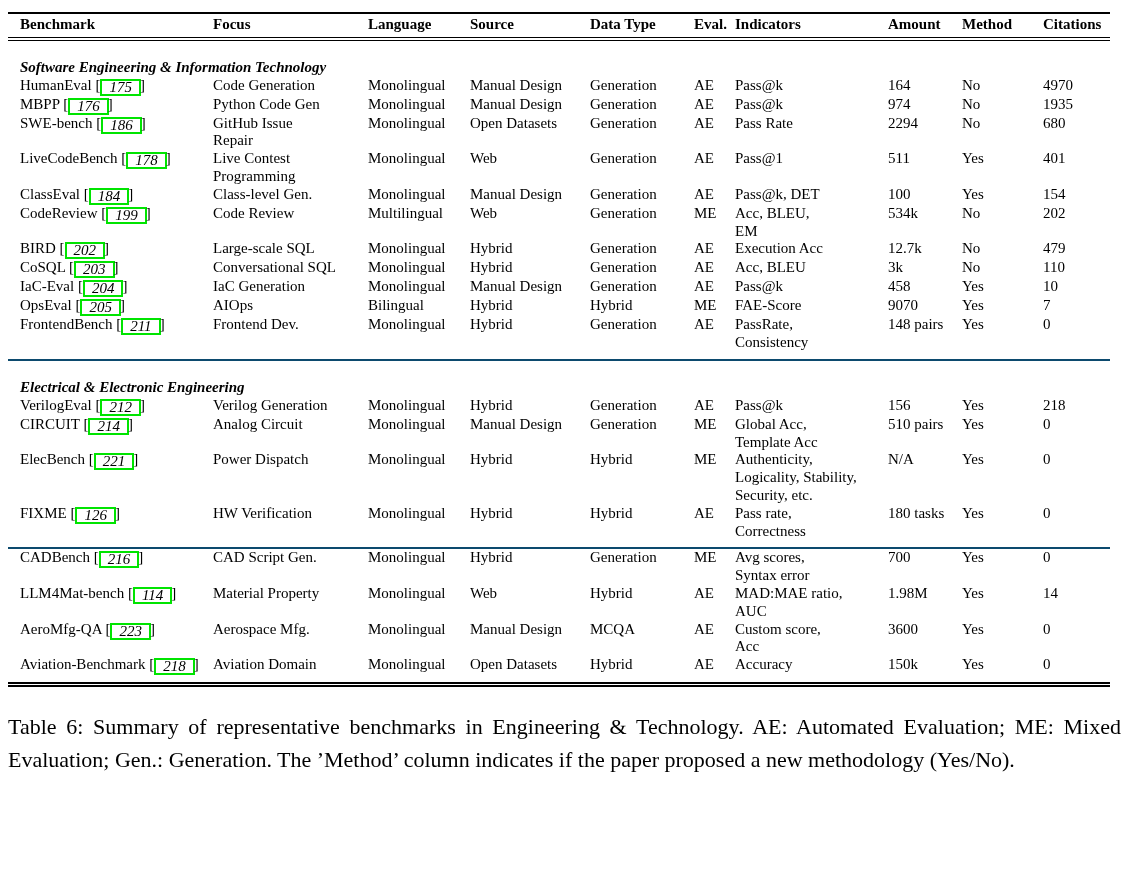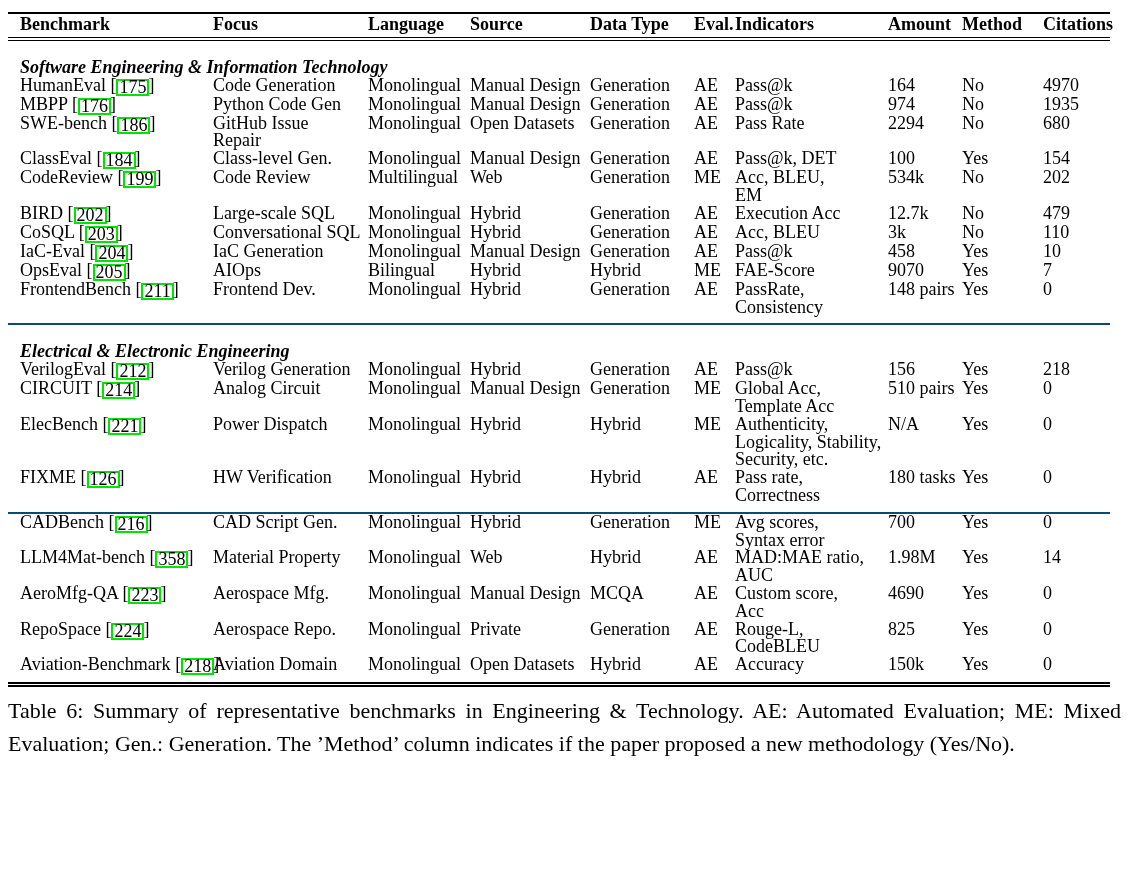--- a/index.html
+++ b/index.html
@@ -14,21 +14,21 @@
   }
   .page {
     padding: 12px 9px 0 8px;
   }
   table.bench {
     border-collapse: collapse;
     table-layout: fixed;
     width: 1102px;
     border-top: 2px solid #000;
     border-bottom: 5px double #000;
-    font-size: 18px;
+    font-size: 15px;
     line-height: 17.8px;
   }
   col.c0 { width: 205px; }
   col.c1 { width: 155px; }
   col.c2 { width: 102px; }
   col.c3 { width: 120px; }
   col.c4 { width: 104px; }
   col.c5 { width: 41px;  }
   col.c6 { width: 153px; }
   col.c7 { width: 74px;  }
@@ -52,26 +52,27 @@
   tbody tr:last-child td { padding-bottom: 7px; }
   td.section-title {
     font-weight: bold;
     font-style: italic;
     padding-top: 18px;
   }
   .cbox {
     display: inline-block;
     border: 2px solid var(--cite-color, #00e400);
     line-height: 13px;
-    padding: 0 1px;
+    padding: 0 7px;
     vertical-align: -2px;
+    font-style: italic;
   }
   .rbr { margin-left: -1px; }
   .caption {
-    margin-top: 8px;
+    margin-top: 24px;
     width: 1113px;
     font-size: 22px;
     line-height: 32.5px;
     text-align: justify;
   }
 </style>
 </head>
 <body>
 
 <div class="page">
@@ -141,20 +142,33 @@
           <td>Monolingual</td>
           <td>Open Datasets</td>
           <td>Generation</td>
           <td>AE</td>
           <td class="wrap">Pass Rate</td>
           <td>2294</td>
           <td>No</td>
           <td>680</td>
         </tr>
 
+  <tr>
+          <td class="c-bench"><span>LiveCodeBench</span><span> [</span><span class="cbox">178</span><span class="rbr">]</span></td>
+          <td class="wrap">Live Contest
+Programming</td>
+          <td>Monolingual</td>
+          <td>Web</td>
+          <td>Generation</td>
+          <td>AE</td>
+          <td class="wrap">Pass@1</td>
+          <td>511</td>
+          <td>Yes</td>
+          <td>401</td>
+        </tr>
 
   <tr>
           <td class="c-bench"><span>ClassEval</span><span> [</span><span class="cbox">184</span><span class="rbr">]</span></td>
           <td class="wrap">Class-level Gen.</td>
           <td>Monolingual</td>
           <td>Manual Design</td>
           <td>Generation</td>
           <td>AE</td>
           <td class="wrap">Pass@k, DET</td>
           <td>100</td>
@@ -318,21 +332,21 @@
           <td>Generation</td>
           <td>ME</td>
           <td class="wrap">Avg scores,
 Syntax error</td>
           <td>700</td>
           <td>Yes</td>
           <td>0</td>
         </tr>
 
   <tr>
-          <td class="c-bench"><span>LLM4Mat-bench</span><span> [</span><span class="cbox">358</span><span class="rbr">]</span></td>
+          <td class="c-bench"><span>LLM4Mat-bench</span><span> [</span><span class="cbox">114</span><span class="rbr">]</span></td>
           <td class="wrap">Material Property</td>
           <td>Monolingual</td>
           <td>Web</td>
           <td>Hybrid</td>
           <td>AE</td>
           <td class="wrap">MAD:MAE ratio,
 AUC</td>
           <td>1.98M</td>
           <td>Yes</td>
           <td>14</td>
@@ -340,38 +354,25 @@
 
   <tr>
           <td class="c-bench"><span>AeroMfg-QA</span><span> [</span><span class="cbox">223</span><span class="rbr">]</span></td>
           <td class="wrap">Aerospace Mfg.</td>
           <td>Monolingual</td>
           <td>Manual Design</td>
           <td>MCQA</td>
           <td>AE</td>
           <td class="wrap">Custom score,
 Acc</td>
-          <td>4690</td>
-          <td>Yes</td>
-          <td>0</td>
-        </tr>
-
-  <tr>
-          <td class="c-bench"><span>RepoSpace</span><span> [</span><span class="cbox">224</span><span class="rbr">]</span></td>
-          <td class="wrap">Aerospace Repo.</td>
-          <td>Monolingual</td>
-          <td>Private</td>
-          <td>Generation</td>
-          <td>AE</td>
-          <td class="wrap">Rouge-L,
-CodeBLEU</td>
-          <td>825</td>
-          <td>Yes</td>
-          <td>0</td>
-        </tr>
+          <td>3600</td>
+          <td>Yes</td>
+          <td>0</td>
+        </tr>
+
 
   <tr>
           <td class="c-bench"><span>Aviation-Benchmark</span><span> [</span><span class="cbox">218</span><span class="rbr">]</span></td>
           <td class="wrap">Aviation Domain</td>
           <td>Monolingual</td>
           <td>Open Datasets</td>
           <td>Hybrid</td>
           <td>AE</td>
           <td class="wrap">Accuracy</td>
           <td>150k</td>

